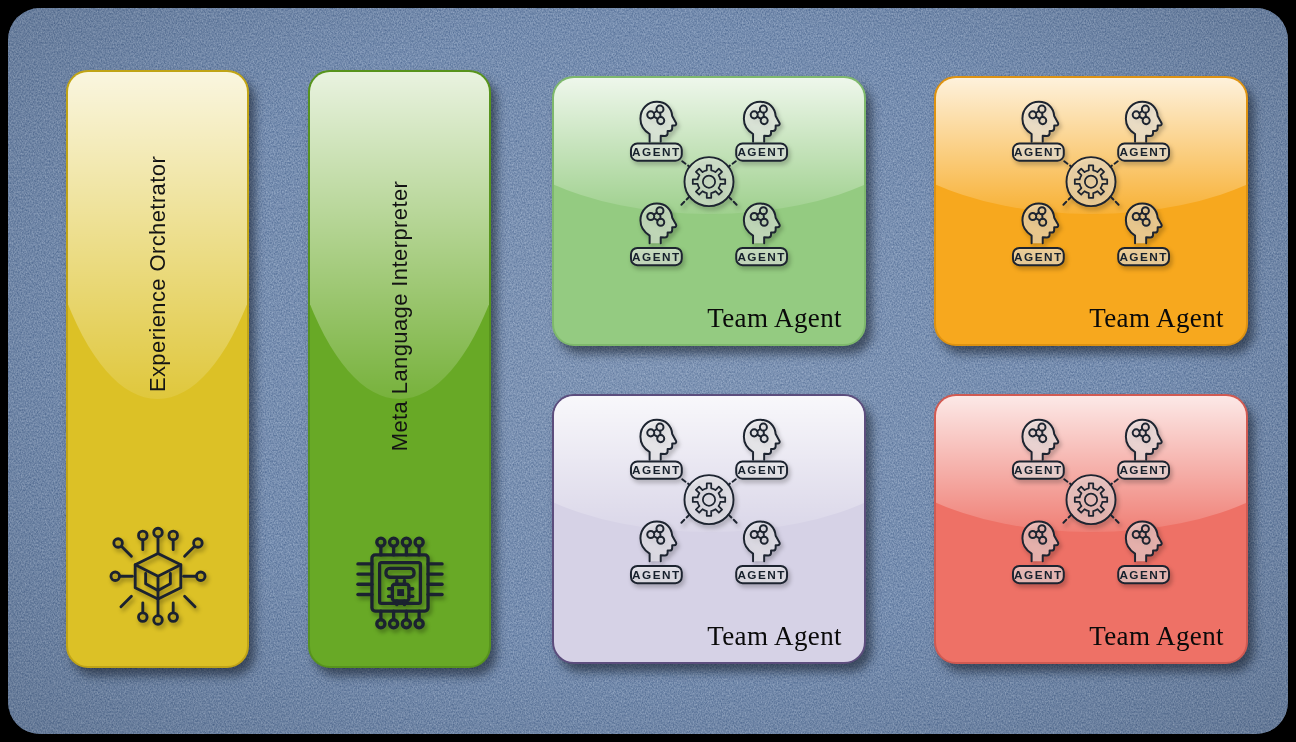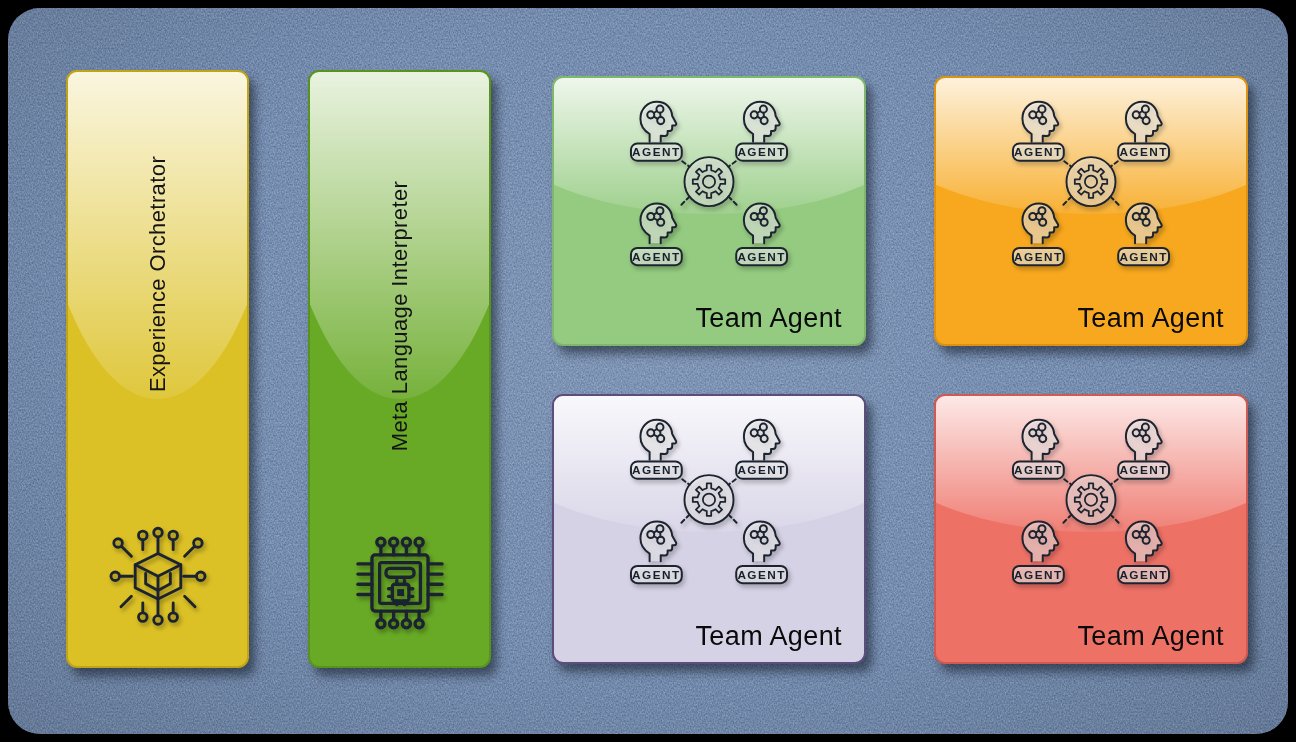--- a/index.html
+++ b/index.html
@@ -2,39 +2,39 @@
 <html><head>
 <meta charset="utf-8">
 <style>
   html,body{margin:0;padding:0;background:#000;}
   body{width:1296px;height:742px;position:relative;overflow:hidden;
        font-family:"Liberation Sans",sans-serif;}
   .board{position:absolute;inset:8px;border-radius:32px;background:#4a6690;overflow:hidden;}
   .board svg.noise{position:absolute;inset:0;width:100%;height:100%;}
   .vignette{position:absolute;inset:0;
     background:radial-gradient(ellipse at 50% 45%, rgba(255,255,255,0.08) 0%, rgba(0,0,0,0.0) 55%, rgba(0,0,0,0.14) 100%);}
-  .card{position:absolute;border-radius:11px;border:2px solid var(--border,#888);
+  .card{position:absolute;border-radius:22px;border:2px solid var(--border,#888);
         background:var(--base,#ccc);box-shadow:6px 8px 10px rgba(8,14,24,0.50);
         overflow:hidden;box-sizing:border-box;}
   .gloss{position:absolute;left:-25%;width:150%;border-radius:50%;pointer-events:none;}
   .pillar .gloss{top:-71%;height:126%;
     background:linear-gradient(180deg, rgba(255,255,255,0.98) 0%, rgba(255,255,255,0.88) 55%, rgba(255,255,255,0.10) 100%);}
   .team .gloss{top:-35%;height:86%;
     background:linear-gradient(180deg, rgba(255,255,255,0.96) 0%, rgba(255,255,255,0.85) 40%, rgba(255,255,255,0.10) 100%);}
   .pillar{width:183px;height:598px;top:70px;}
   .pillar .vtitle{position:absolute;left:50%;white-space:nowrap;
      transform:translate(-50%,-50%) rotate(-90deg);
      font-size:22px;letter-spacing:0.4px;color:#141414;}
   .pillar .picon{position:absolute;left:50%;transform:translateX(-50%);
      color:#1b2230;filter:drop-shadow(2px 3px 2px rgba(0,0,0,0.35));}
   .team{width:314px;height:270px;}
   .team-art{position:absolute;top:12px;left:0;width:100%;height:196px;
      color:#1d2430;filter:drop-shadow(2px 3px 2px rgba(0,0,0,0.30));}
   .team-label{position:absolute;right:22px;bottom:10px;font-size:27px;
-     color:#0a0a0a;letter-spacing:0.4px;}
+     color:#0a0a0a;letter-spacing:0.4px;font-family:Liberation Serif, serif;}
   .agent-pill{fill:rgba(255,255,255,0.55);stroke:currentColor;stroke-width:2.2;}
   .agent-pill-text{font-size:13px;font-weight:bold;letter-spacing:1.6px;fill:#16202c;
      text-anchor:middle;}
   .dash{stroke:currentColor;stroke-width:2.2;stroke-dasharray:4.5 3.6;fill:none;stroke-linecap:round;}
   .defs{position:absolute;width:0;height:0;}
 </style>
 </head>
 <body>
 
 <svg class="defs" xmlns="http://www.w3.org/2000/svg" aria-hidden="true">

